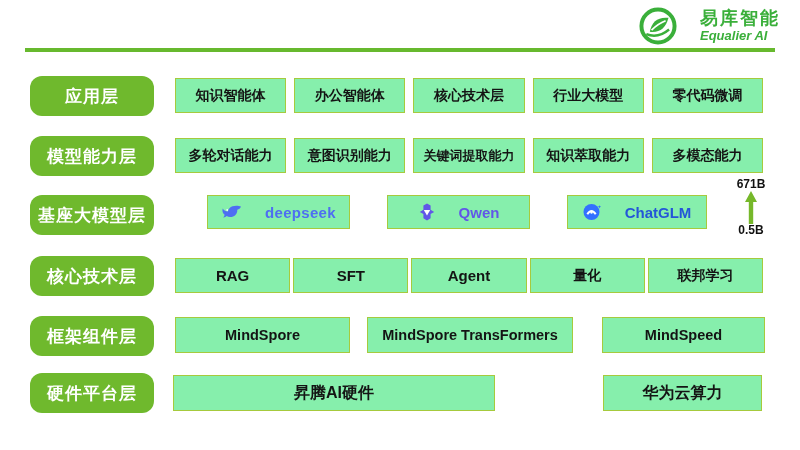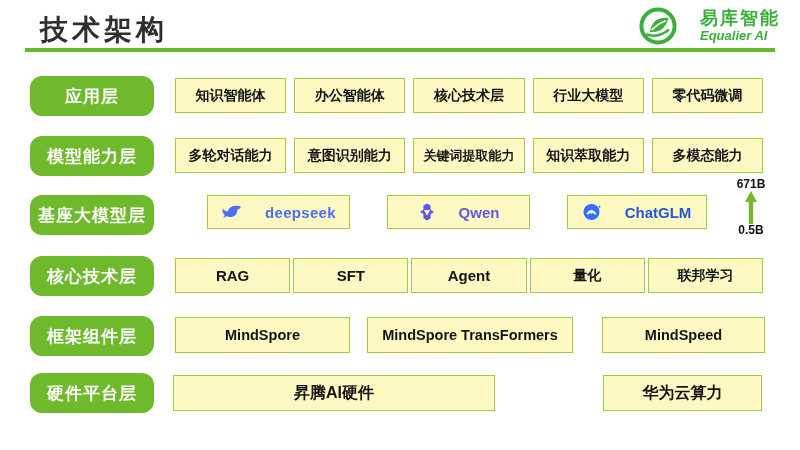--- a/index.html
+++ b/index.html
@@ -12,21 +12,21 @@
   .logo{position:absolute;right:20px;top:5px;display:flex;align-items:center;gap:21px;}
   .logo-text{display:flex;flex-direction:column;line-height:1.1;}
   .brand-cn{font-size:18px;font-weight:bold;color:#3aaf3a;letter-spacing:2px;}
   .brand-en{font-size:13px;font-weight:bold;font-style:italic;color:#3aaf3a;}
   
   .row{position:absolute;left:0;width:800px;}
   .pill{position:absolute;left:30px;width:124px;height:40px;border-radius:12px;
         background:#6fb92d;color:#fff;font-weight:bold;font-size:17px;
         display:flex;align-items:center;justify-content:center;letter-spacing:1px;}
   .cells{position:absolute;left:175px;width:588px;display:flex;}
-  .cell{background:#fef9c3;border:1.5px solid #a6ca3d;display:flex;align-items:center;
+  .cell{background:#86efac;border:1.5px solid #a6ca3d;display:flex;align-items:center;
         justify-content:center;font-weight:bold;color:#141414;box-sizing:border-box;}
   .flexcell{flex:1;height:35px;font-size:14px;}
   .gap8{gap:8px;}
   .gap17{gap:3px;}
   .absbox{position:absolute;height:34px;}
   
   .model-name{font-size:15px;font-weight:bold;}
   .deepseek .model-name{color:#4e6ef2;letter-spacing:.3px;}
   .qwen .model-name{color:#6157e8;}
   .chatglm .model-name{color:#2456d8;font-weight:800;}
@@ -34,21 +34,20 @@
   
   .scale{position:absolute;left:727px;width:48px;display:flex;flex-direction:column;
          align-items:center;}
   .scale-label{font-size:12px;font-weight:bold;color:#111;line-height:1.1;}
 </style>
 </head>
 <body>
 
 <div class="page">
 
-  <div class="title">技术架构</div>
   <div class="logo">
     <svg width="42" height="42" viewBox="0 0 36 36">
       <circle cx="18" cy="18" r="14.2" fill="none" stroke="#3aaf3a" stroke-width="3.4"></circle>
       <path d="M11 23 Q13.5 9.5 27 11 Q23.5 24.5 11 23 Z" fill="#3aaf3a"></path>
       <path d="M12.5 21.5 Q18 16 24.5 13.5" stroke="#fff" stroke-width="1.6" fill="none"></path>
       <path d="M8 25 Q18 29 27.5 21" stroke="#3aaf3a" stroke-width="2" fill="none"></path>
     </svg>
     <div class="logo-text">
       <span class="brand-cn">易库智能</span>
       <span class="brand-en">Equalier AI</span>

